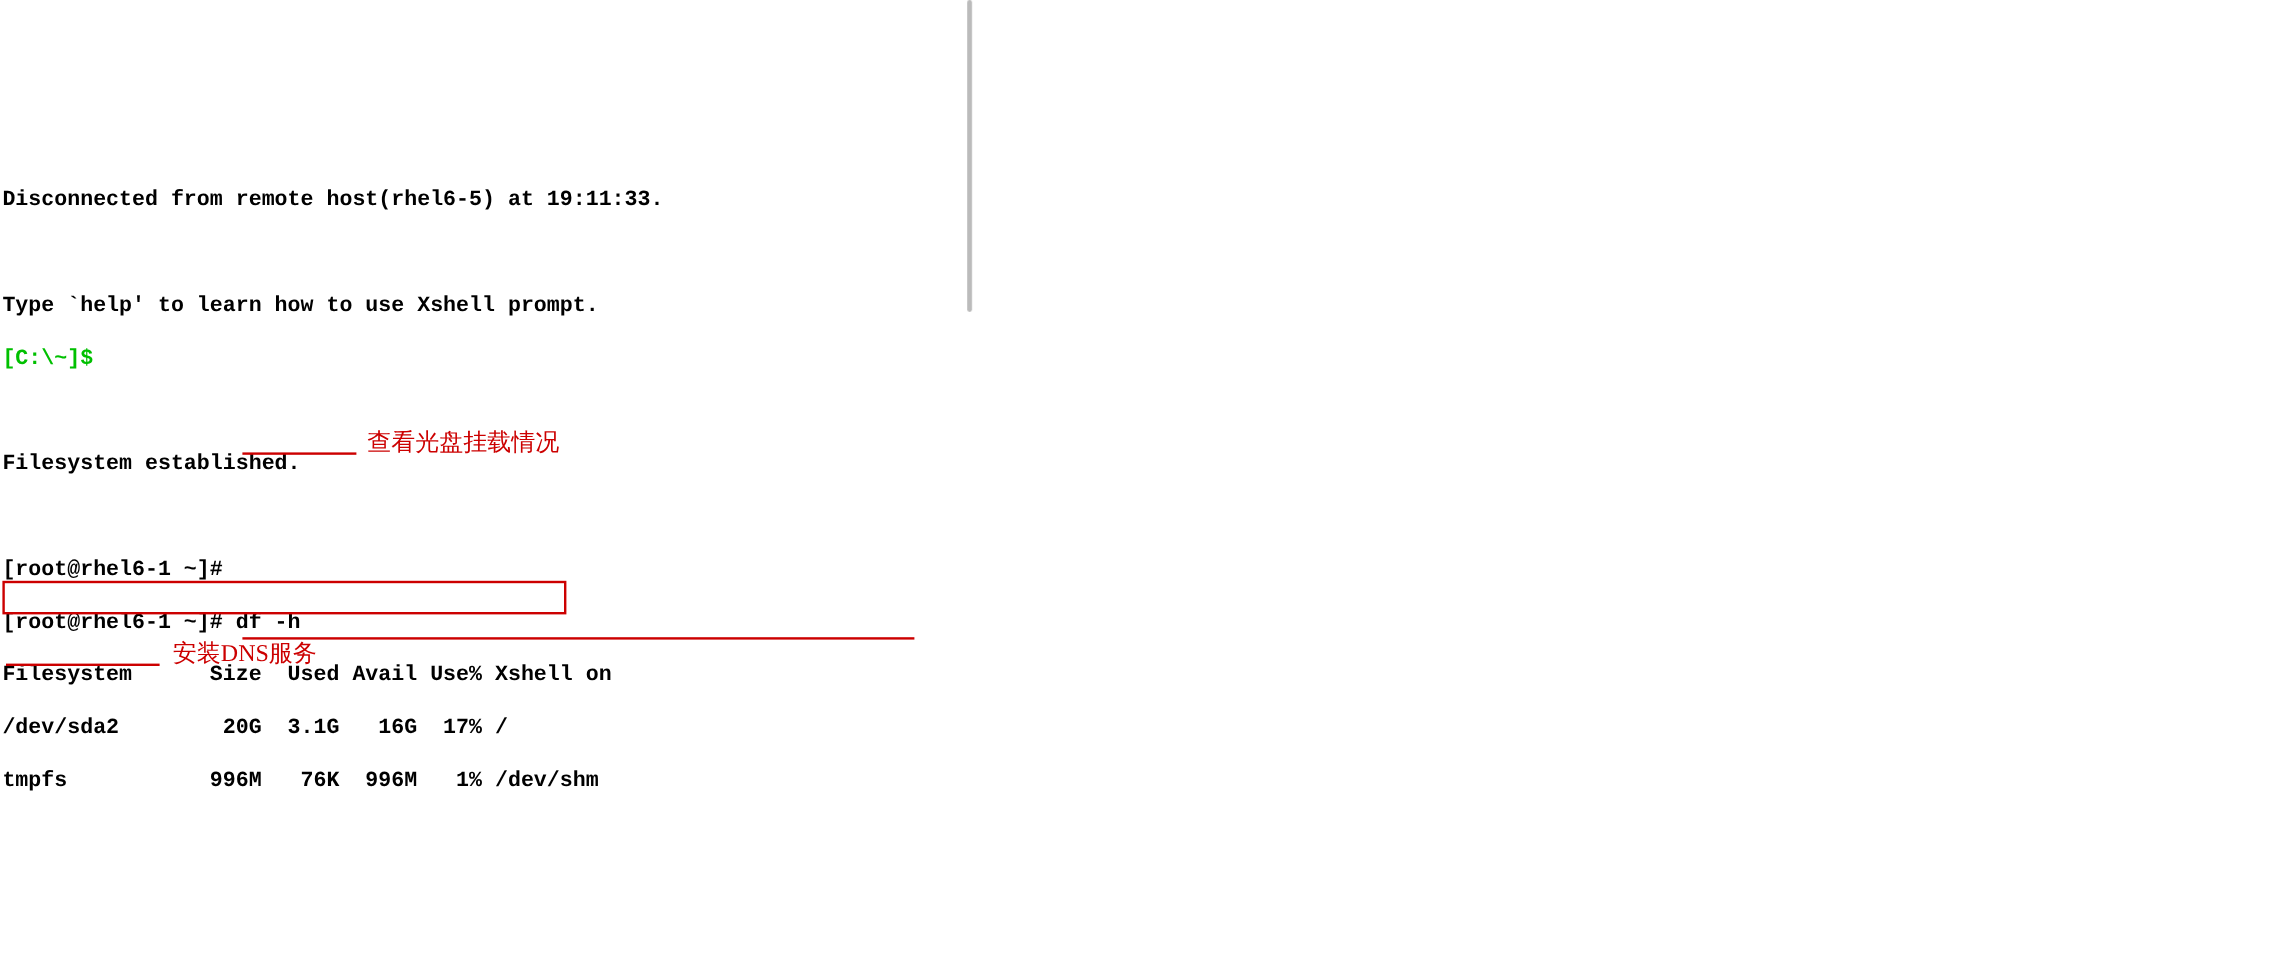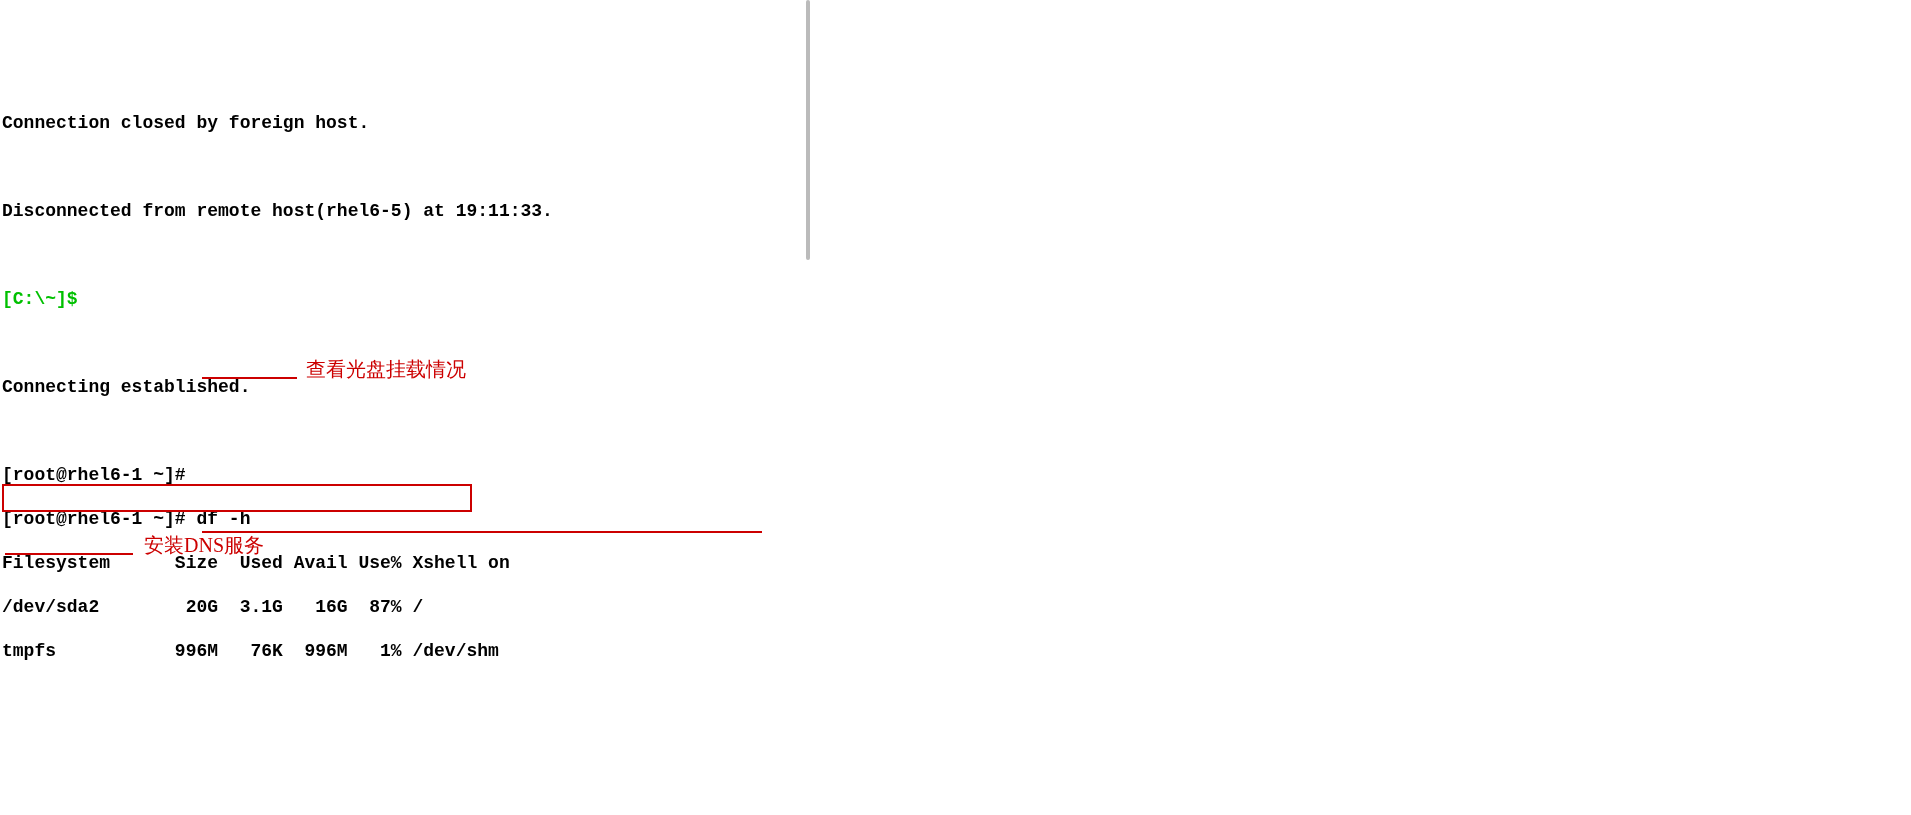--- a/index.html
+++ b/index.html
@@ -49,32 +49,32 @@
       background: #bbbbbb;
       border-radius: 2px;
     }
   </style>
 </head>
 <body>
 
 
 
 <div class="terminal">
-<span class="line">Connection closed by foreign host.</span>
 <span class="line"></span>
 <span class="line">Disconnected from remote host(rhel6-5) at 19:11:33.</span>
 <span class="line"></span>
+<span class="line">Type `help' to learn how to use Xshell prompt.</span>
 <span class="line green">[C:\~]$</span>
 <span class="line"></span>
-<span class="line">Connecting established.</span>
+<span class="line">Filesystem established.</span>
 <span class="line"></span>
 <span class="line">[root@rhel6-1 ~]#</span>
 <span class="line">[root@rhel6-1 ~]# df -h</span>
 <span class="line">Filesystem      Size  Used Avail Use% Xshell on</span>
-<span class="line">/dev/sda2        20G  3.1G   16G  87% /</span>
+<span class="line">/dev/sda2        20G  3.1G   16G  17% /</span>
 <span class="line">tmpfs           996M   76K  996M   1% /dev/shm</span>
 
 
 
 
 
 
 
 
 

